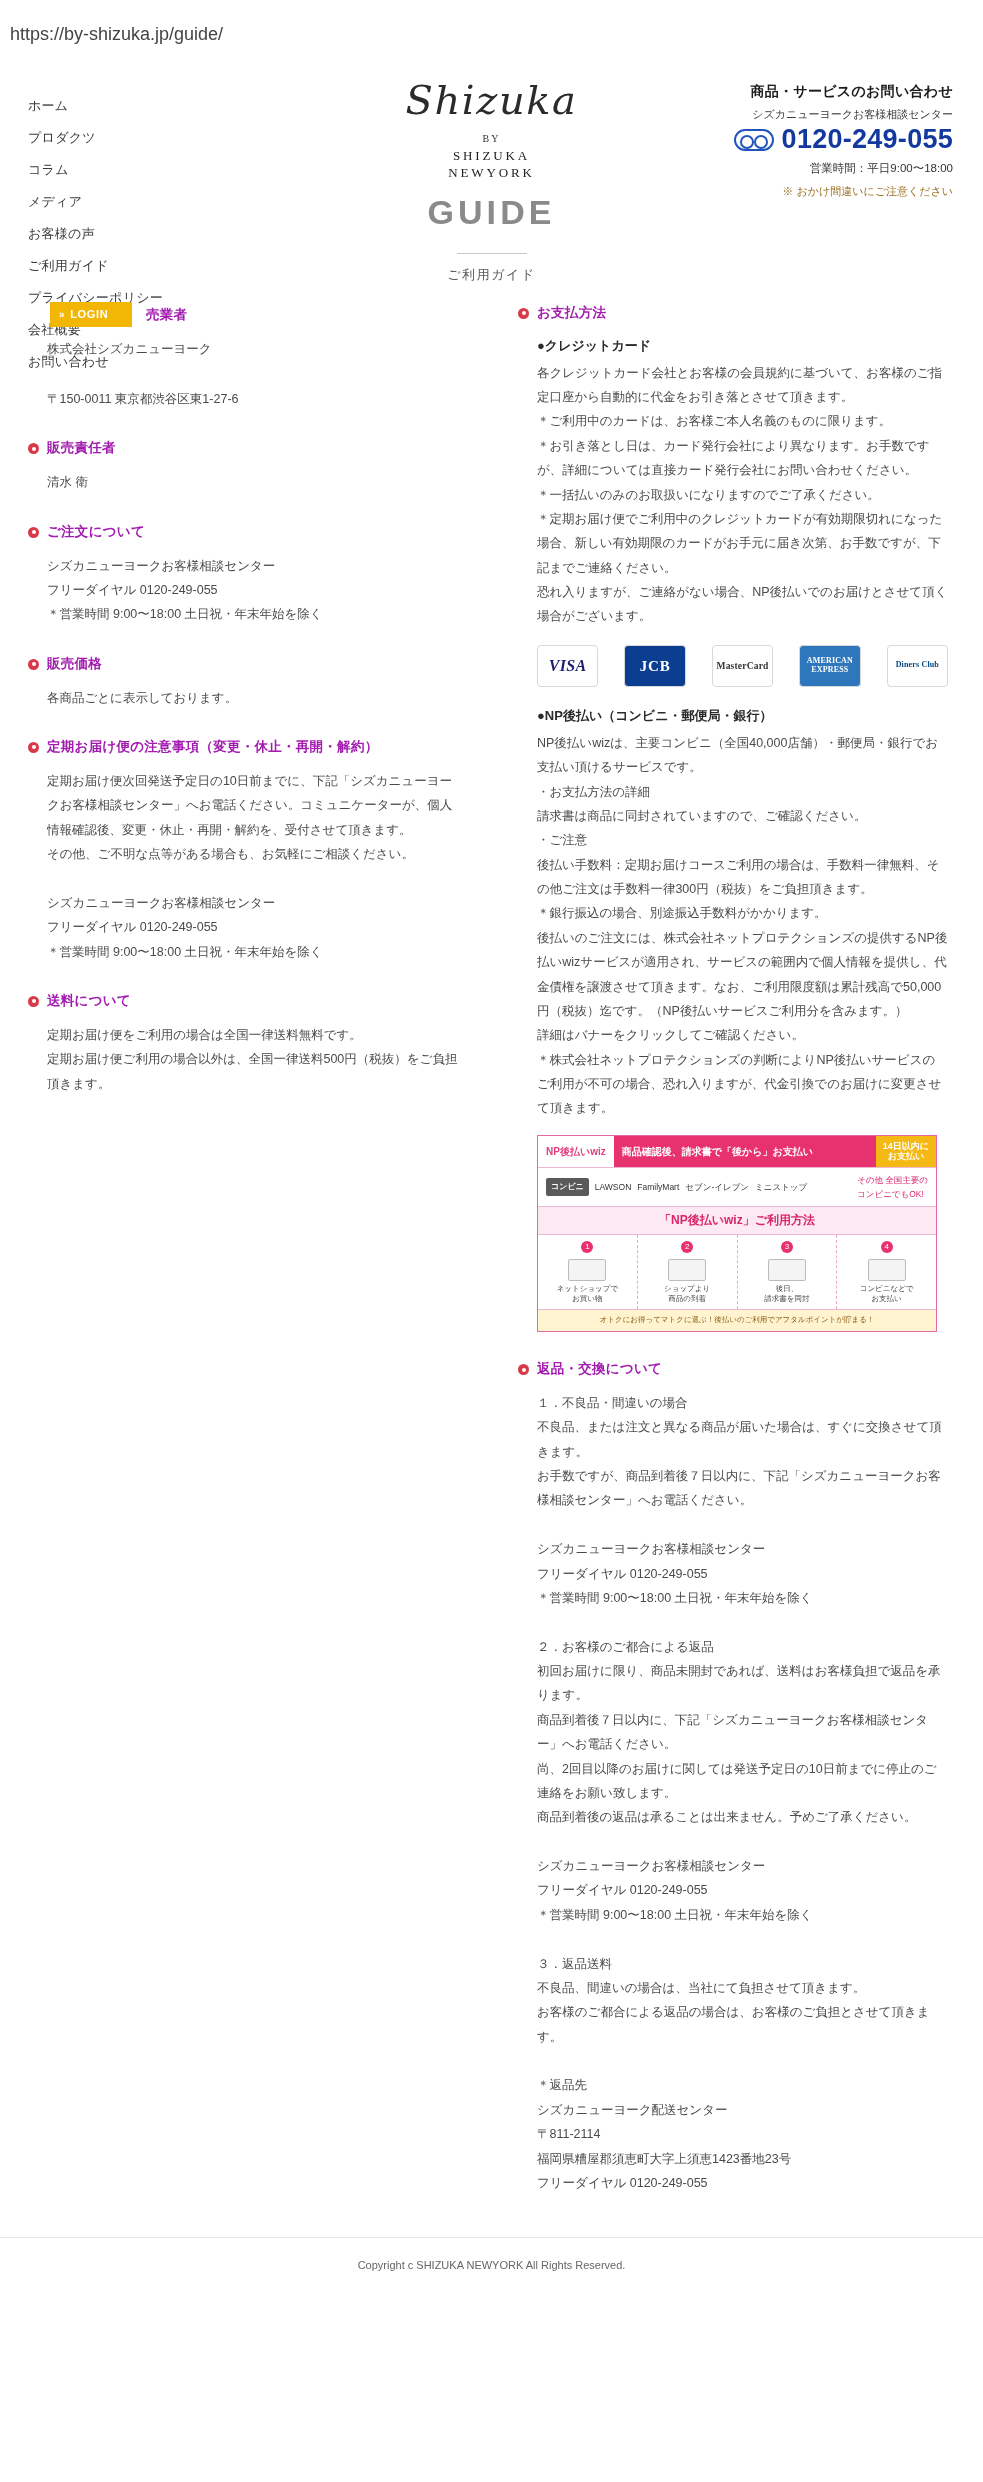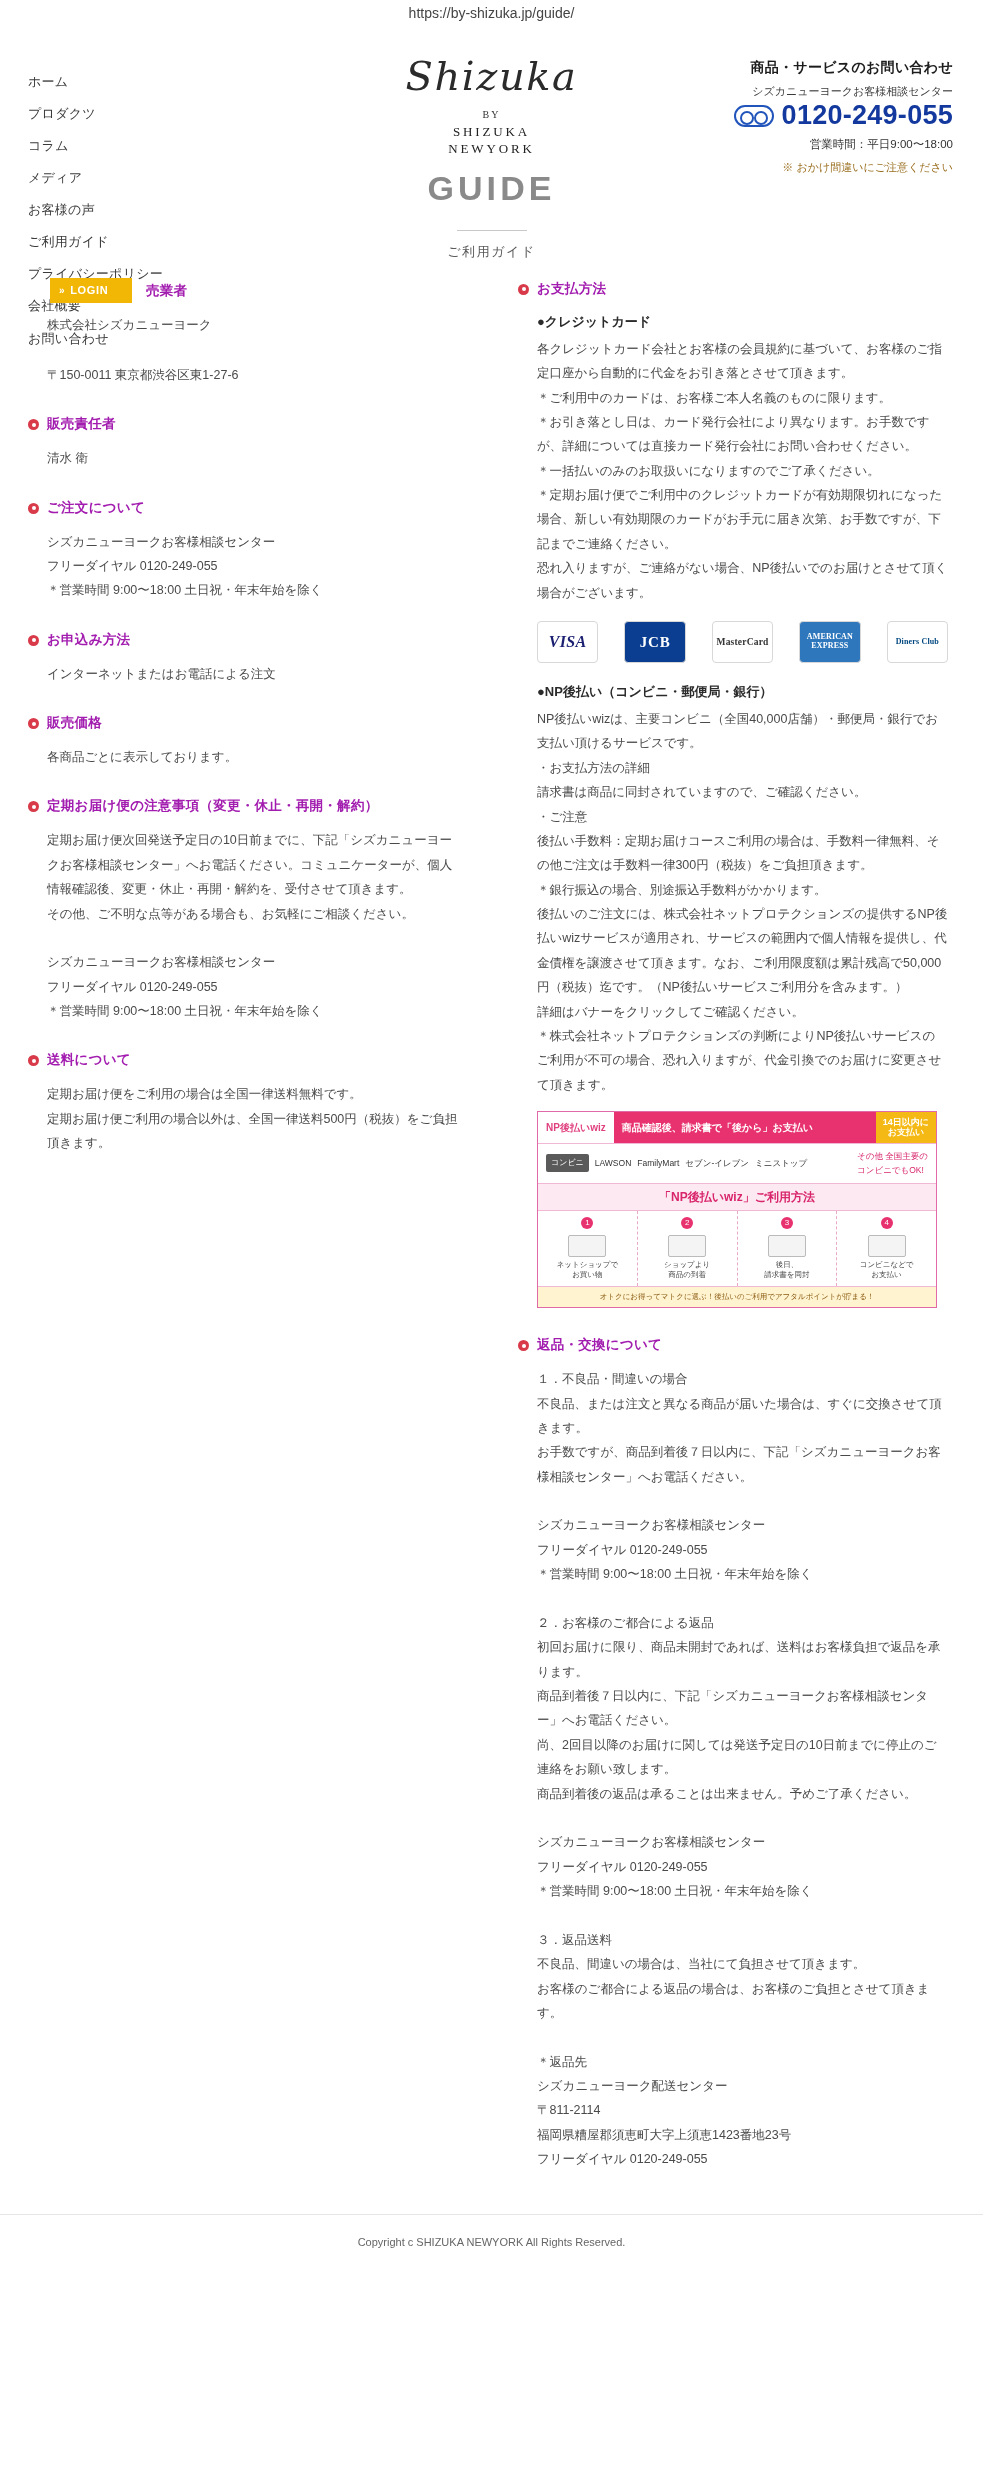--- a/index.html
+++ b/index.html
@@ -9,25 +9,24 @@
     background: #ffffff;
     font-family: "Liberation Sans", sans-serif;
     color: #333333;
     font-size: 13px;
     line-height: 1.7;
   }
   .page { width: 983px; position: relative; }
 
   
   .urlbar {
-    font-size: 14px;
+    font-size: 18px;
     color: #444;
-    padding: 2px 10px 2px 10px;
+    padding: 19px 10px 2px 10px;
     font-family: "Liberation Sans", sans-serif;
-    text-align: center;
   }
 
   
   .header { position: relative; height: 200px; }
   .nav {
     position: absolute;
     left: 28px;
     top: 38px;
     width: 220px;
   }
@@ -310,20 +309,21 @@
     border-bottom: 1px solid #f0b8d4;
     font-size: 8.5px;
   }
   .np-chip {
     background: #5a5a5a;
     color: #fff;
     padding: 2px 5px;
     border-radius: 2px;
     font-size: 8px;
     white-space: nowrap;
+    font-weight: bold;
   }
   .np-store-name { color: #333; font-size: 8.5px; white-space: nowrap; }
   .np-title2 {
     background: #fde9f2;
     color: #d8256b;
     font-weight: bold;
     font-size: 12px;
     text-align: center;
     padding: 3px 0;
     border-bottom: 1px solid #f0b8d4;
@@ -455,27 +455,20 @@
       <div class="sec">
         <div class="sec-head">
           <span class="bullet"></span>
           <div class="sec-title">ご注文について</div>
         </div>
         <div class="sec-body">シズカニューヨークお客様相談センター
 フリーダイヤル 0120-249-055
 ＊営業時間 9:00〜18:00 土日祝・年末年始を除く</div>
       </div>
 
-      <div class="sec">
-        <div class="sec-head">
-          <span class="bullet"></span>
-          <div class="sec-title">お申込み方法</div>
-        </div>
-        <div class="sec-body">インターネットまたはお電話による注文</div>
-      </div>
 
       <div class="sec">
         <div class="sec-head">
           <span class="bullet"></span>
           <div class="sec-title">販売価格</div>
         </div>
         <div class="sec-body">各商品ごとに表示しております。</div>
       </div>
 
       <div class="sec">

